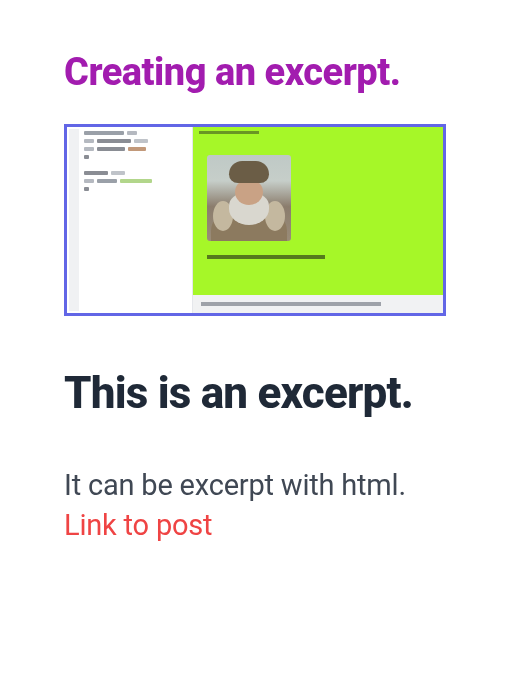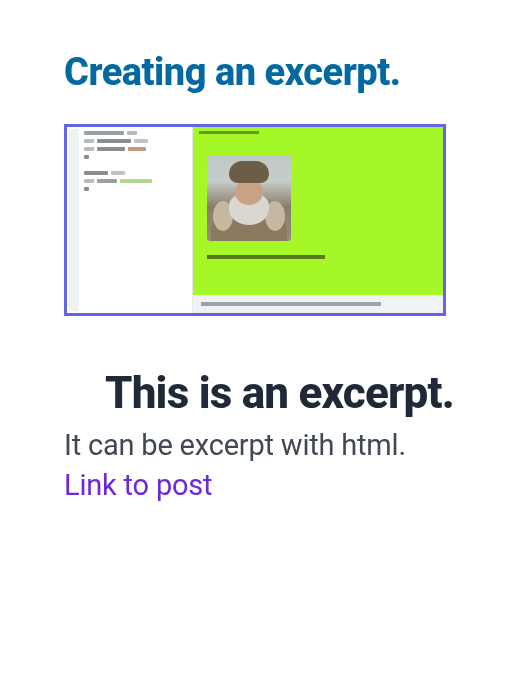--- a/index.html
+++ b/index.html
@@ -8,21 +8,21 @@
       box-sizing: border-box;
     }
     body {
       font-family: -apple-system, BlinkMacSystemFont, "Segoe UI", Roboto, Helvetica, Arial, sans-serif;
       background: #ffffff;
       width: 514px;
       height: 686px;
       padding: 50px 60px 40px 64px;
     }
     .post-title {
-      color: #0369a1;
+      color: #a21caf;
       font-size: 38px;
       font-weight: 800;
       letter-spacing: -0.5px;
       margin-bottom: 30px;
     }
     .thumbnail {
       width: 382px;
       height: 192px;
       background: #6266e6;
       padding: 3px;
@@ -177,31 +177,31 @@
       height: 4px;
       width: 180px;
       background: #9ea2a9;
     }
     .excerpt-heading {
       color: #1f2937;
       font-size: 44px;
       font-weight: 800;
       letter-spacing: -0.8px;
       line-height: 1.35;
-      text-align: right;
+      margin-bottom: 40px;
     }
     .excerpt-body {
       color: #404854;
       font-size: 29px;
       font-weight: 400;
       line-height: 1.55;
       letter-spacing: -0.2px;
     }
     .excerpt-link {
-      color: #6d28d9;
+      color: #ef4444;
       text-decoration: none;
       font-size: 29px;
       font-weight: 400;
       letter-spacing: -0.2px;
     }
   </style>
 </head>
 <body>
 
 <h1 class="post-title">Creating an excerpt.</h1>

